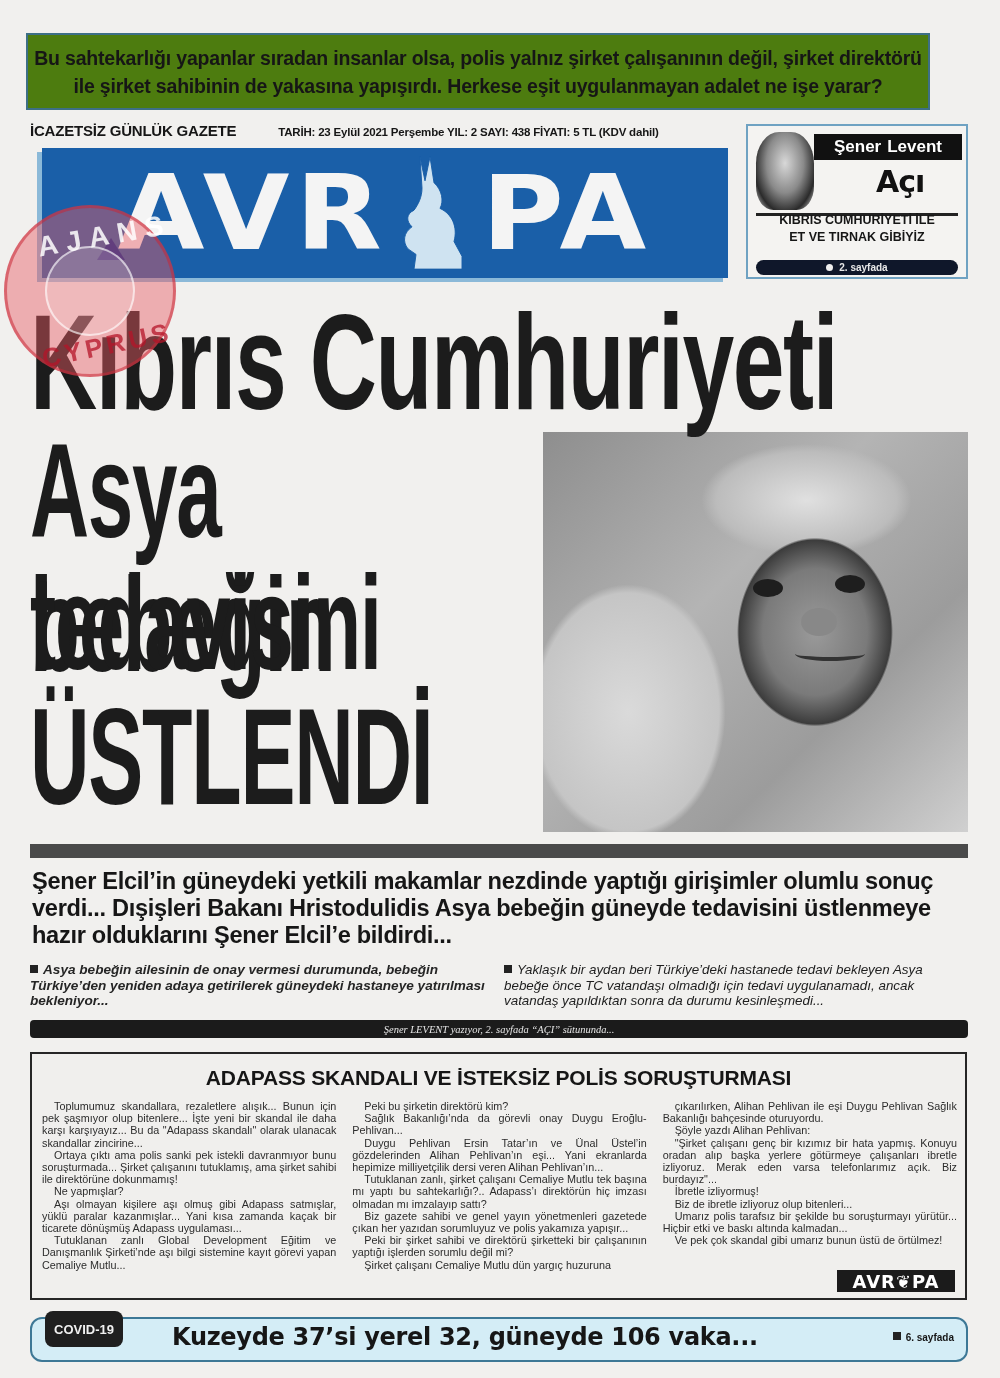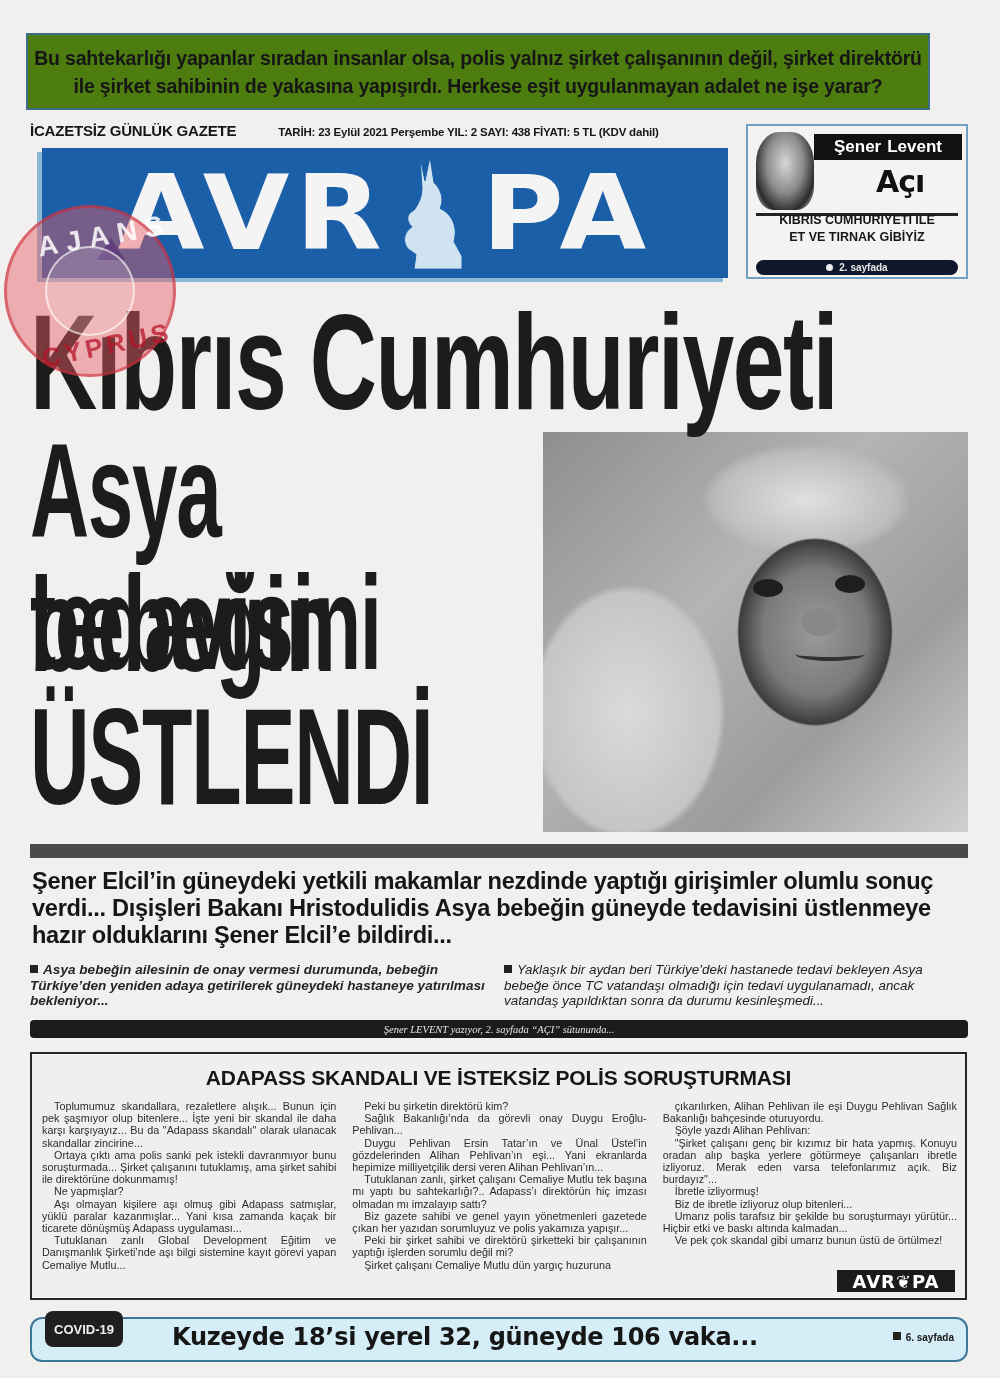--- a/index.html
+++ b/index.html
@@ -268,17 +268,17 @@
       <p>Biz de ibretle izliyoruz olup bitenleri...</p>
       <p>Umarız polis tarafsız bir şekilde bu soruşturmayı yürütür... Hiçbir etki ve baskı altında kalmadan...</p>
       <p>Ve pek çok skandal gibi umarız bunun üstü de örtülmez!</p>
     </div>
   </div>
   <div class="mini-logo">AVR❦PA</div>
 </div>
 
 <div class="covid">
   <div class="covid-tag">COVID-19</div>
-  <div class="covid-text">Kuzeyde 18’si yerel 32, güneyde 106 vaka...</div>
+  <div class="covid-text">Kuzeyde 37’si yerel 32, güneyde 106 vaka...</div>
   <div class="covid-page">
     <span class="sq"></span><span>6. sayfada</span>
   </div>
 </div>
 
 </body></html>

